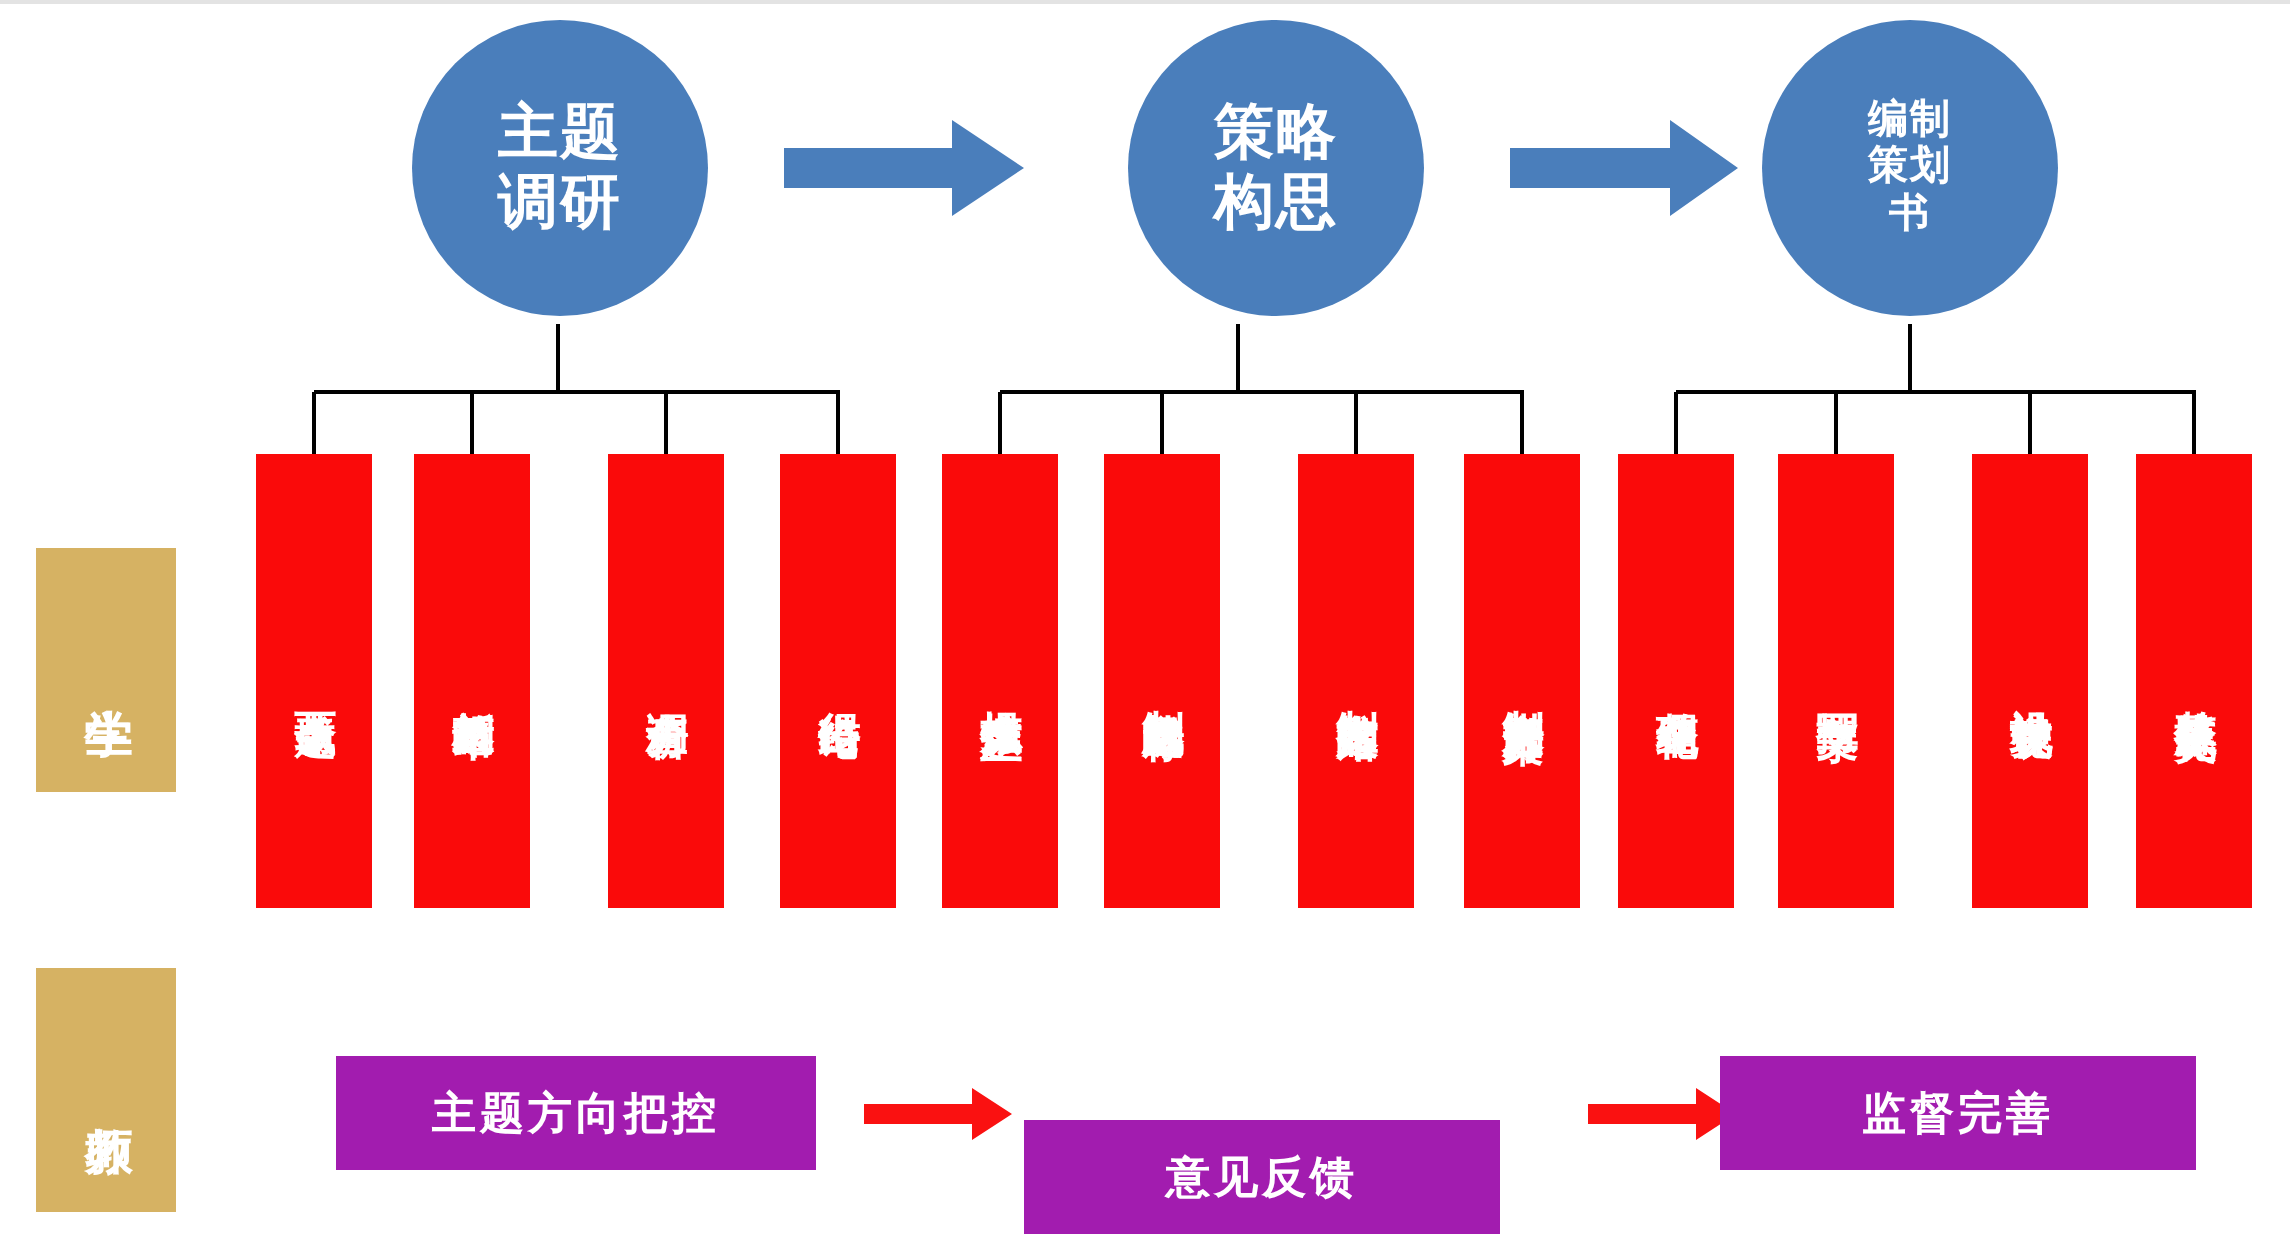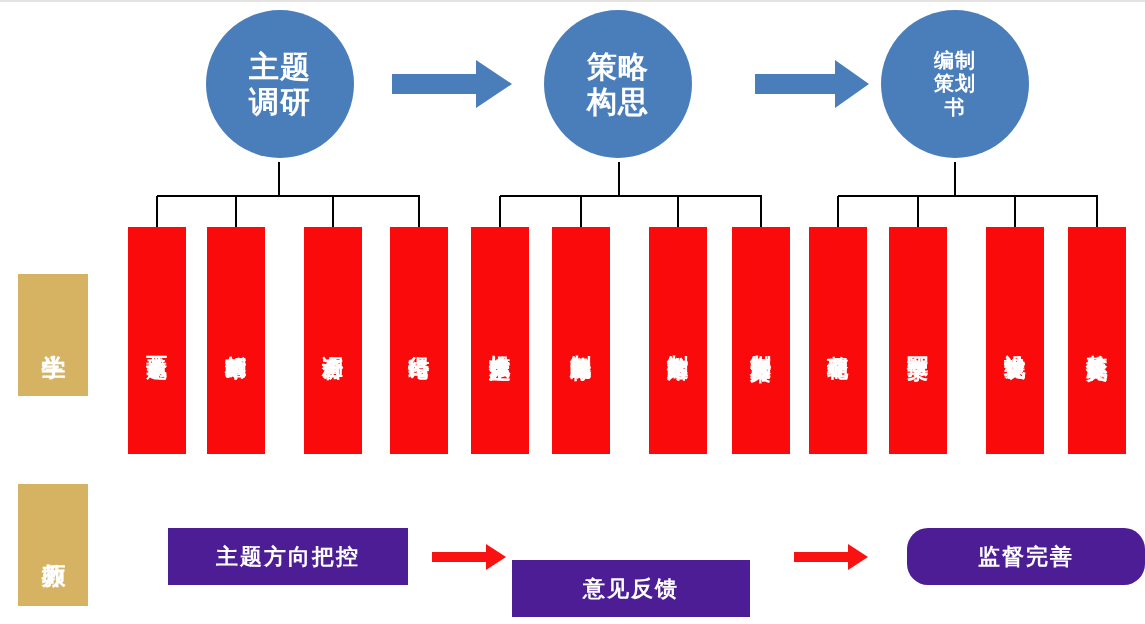--- a/index.html
+++ b/index.html
@@ -86,21 +86,21 @@
   }
   .role-label .vtext{
     writing-mode:vertical-rl;
     text-orientation:upright;
     white-space:nowrap;
   }
 
   
   .teacher-box{
     position:absolute;
-    background:#4c1d95;
+    background:#a21caf;
     color:#ffffff;
     font-weight:700;
     font-size:22px;
     letter-spacing:2px;
     display:flex;
     align-items:center;
     justify-content:center;
     box-sizing:border-box;
     white-space:nowrap;
   }
@@ -138,21 +138,21 @@
     </g>
   </svg>
 
   <div class="phase-circle" style="left:206px;top:8px;width:148px;height:148px;">
     <div>
       <span>主题</span>
       <span>调研</span>
     </div>
   </div>
 
-  <div class="phase-circle" style="left:544px;top:8px;width:148px;height:148px;">
+  <div class="phase-circle" style="left:564px;top:8px;width:148px;height:148px;">
     <div>
       <span>策略</span>
       <span>构思</span>
     </div>
   </div>
 
   <div class="phase-circle" style="left:881px;top:8px;width:148px;height:148px;font-size:20px;">
     <div>
       <span>编制</span>
       <span>策划</span>
@@ -232,17 +232,17 @@
   <div class="teacher-box" style="left:512px;top:526px;width:238px;height:57px;margin-top:32px;">
     <span>意见反馈</span>
   </div>
 
   <div class="red-arrow" style="left:794px;top:542px;width:74px;height:26px;">
     <svg width="74" height="26" viewBox="0 0 74 26" xmlns="http://www.w3.org/2000/svg">
       <path d="M0,8 L54,8 L54,0 L74,13 L54,26 L54,18 L0,18 Z" fill="#FA1111"></path>
     </svg>
   </div>
 
-  <div class="teacher-box" style="left:907px;top:526px;width:238px;height:57px;border-radius:21px;">
+  <div class="teacher-box" style="left:860px;top:526px;width:238px;height:57px;">
     <span>监督完善</span>
   </div>
 
 </div>
 
 </body></html>

